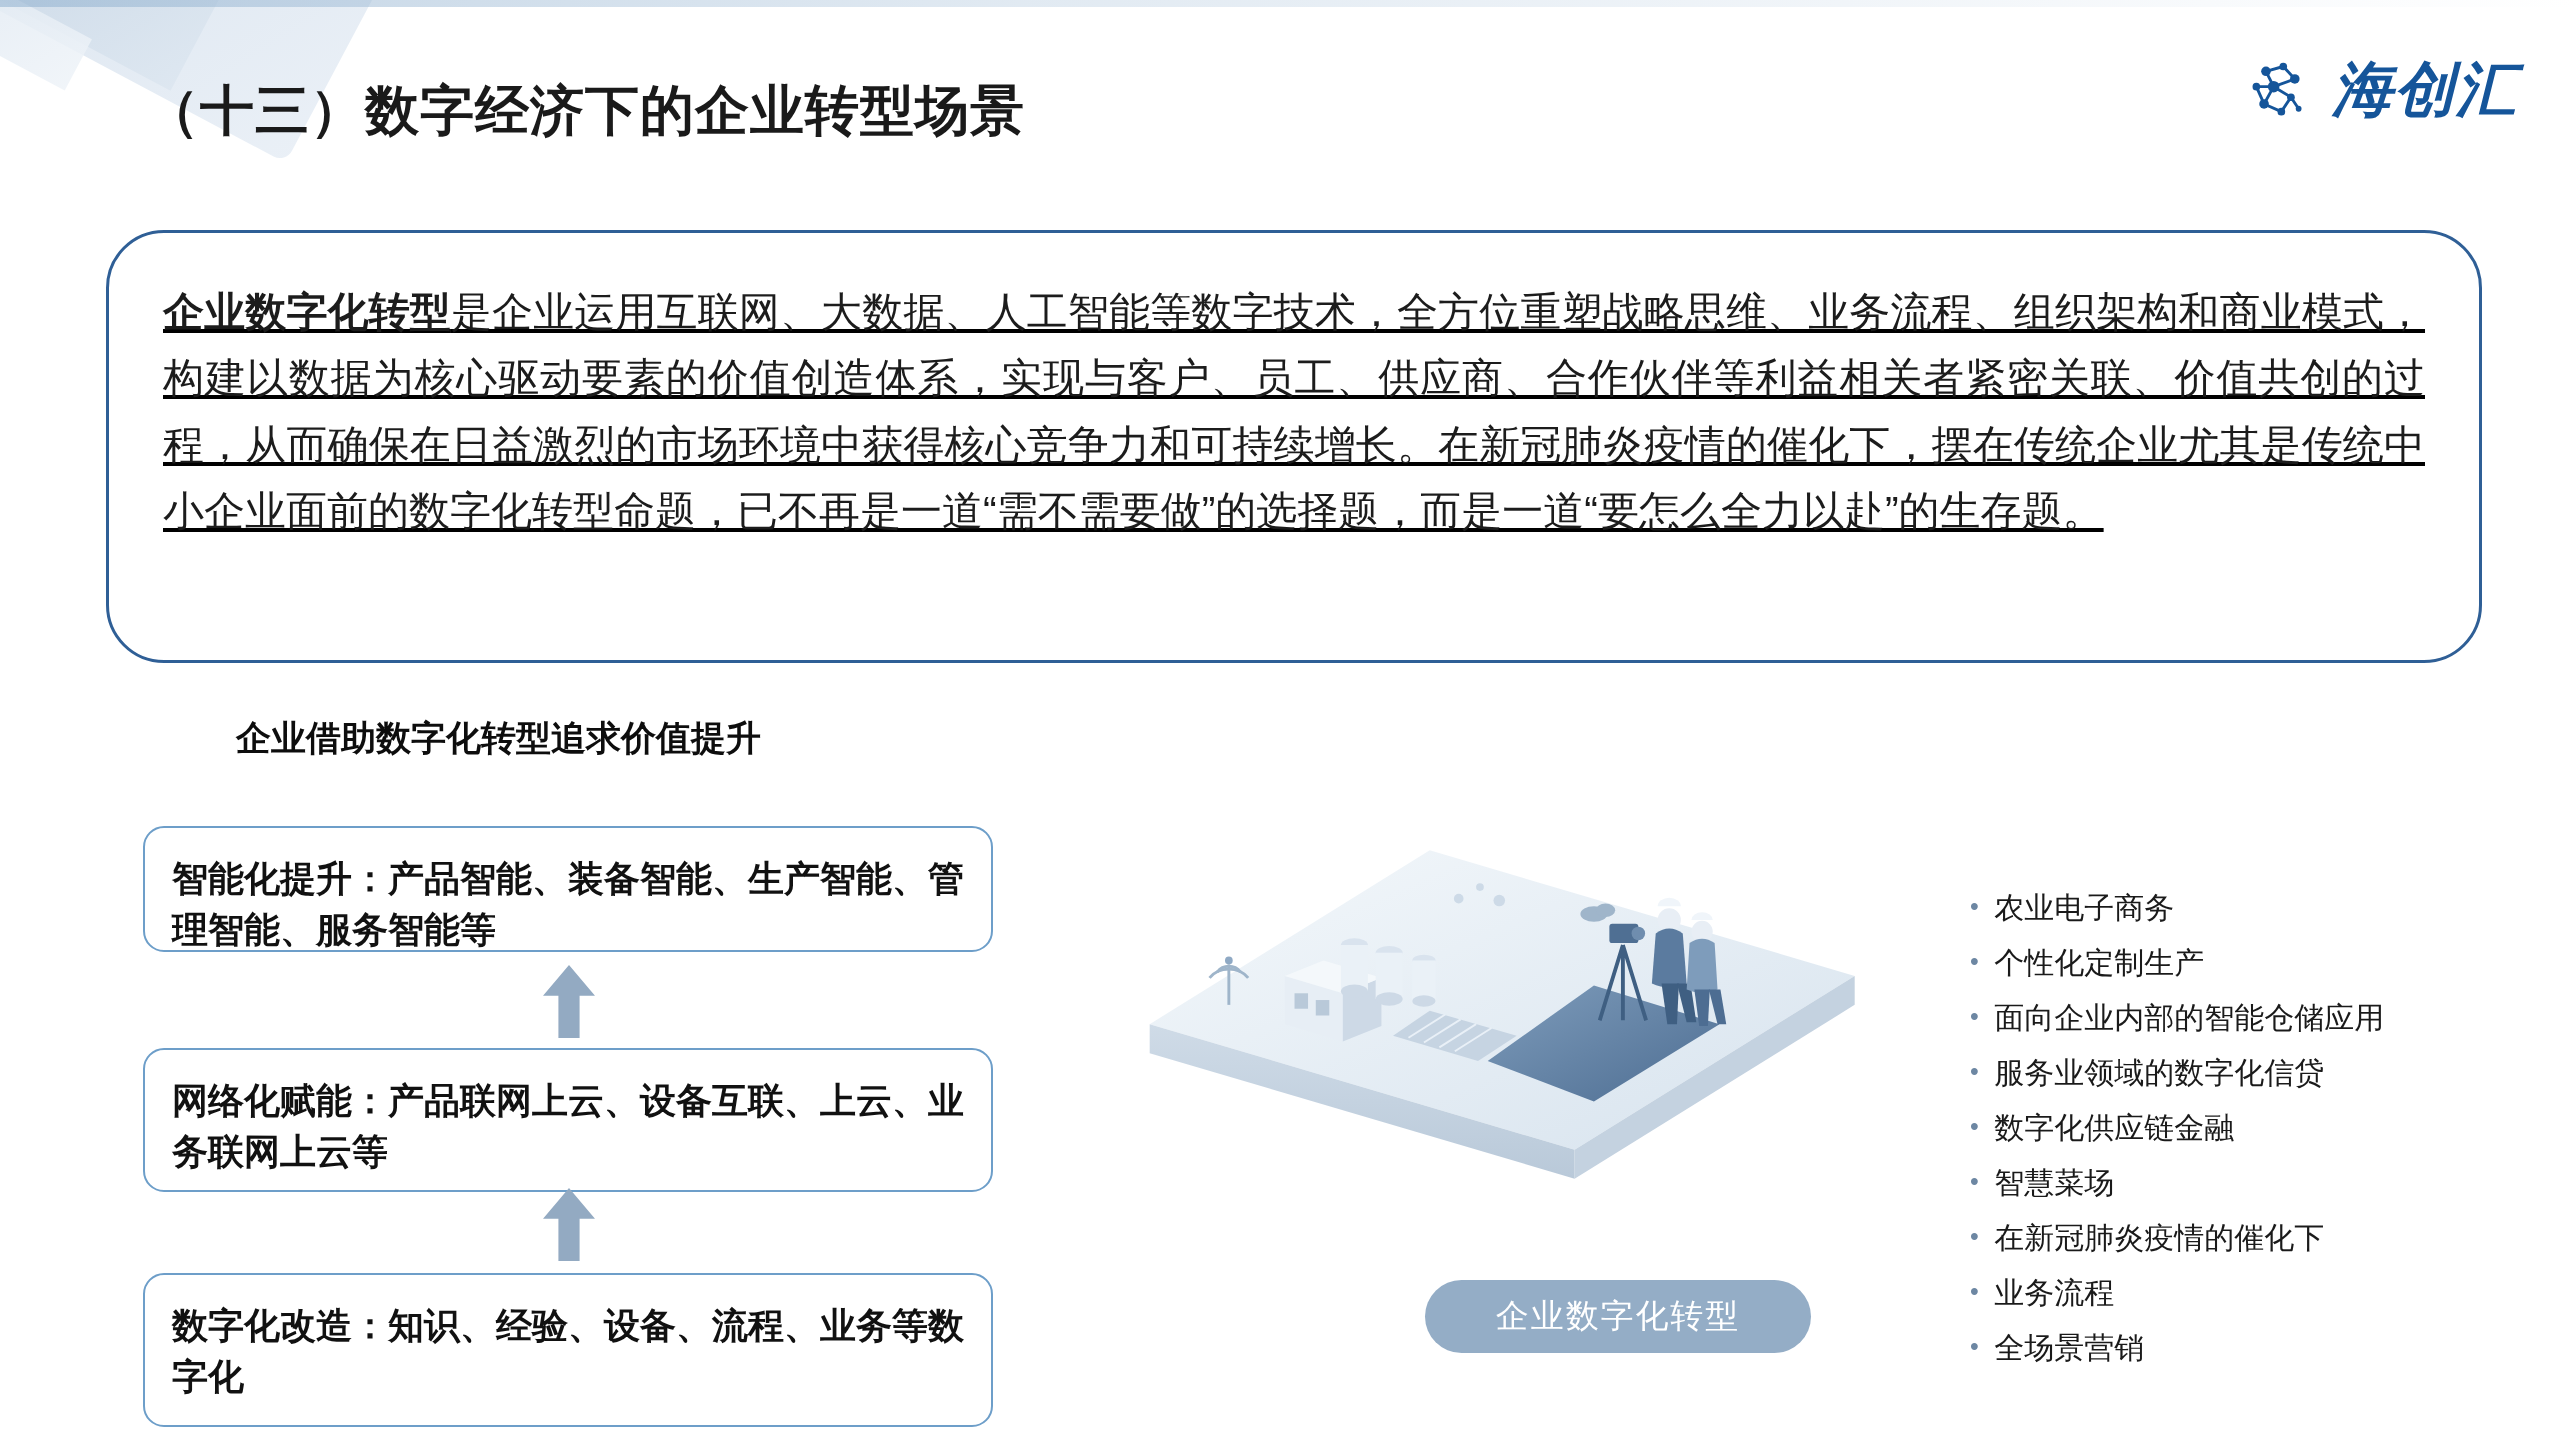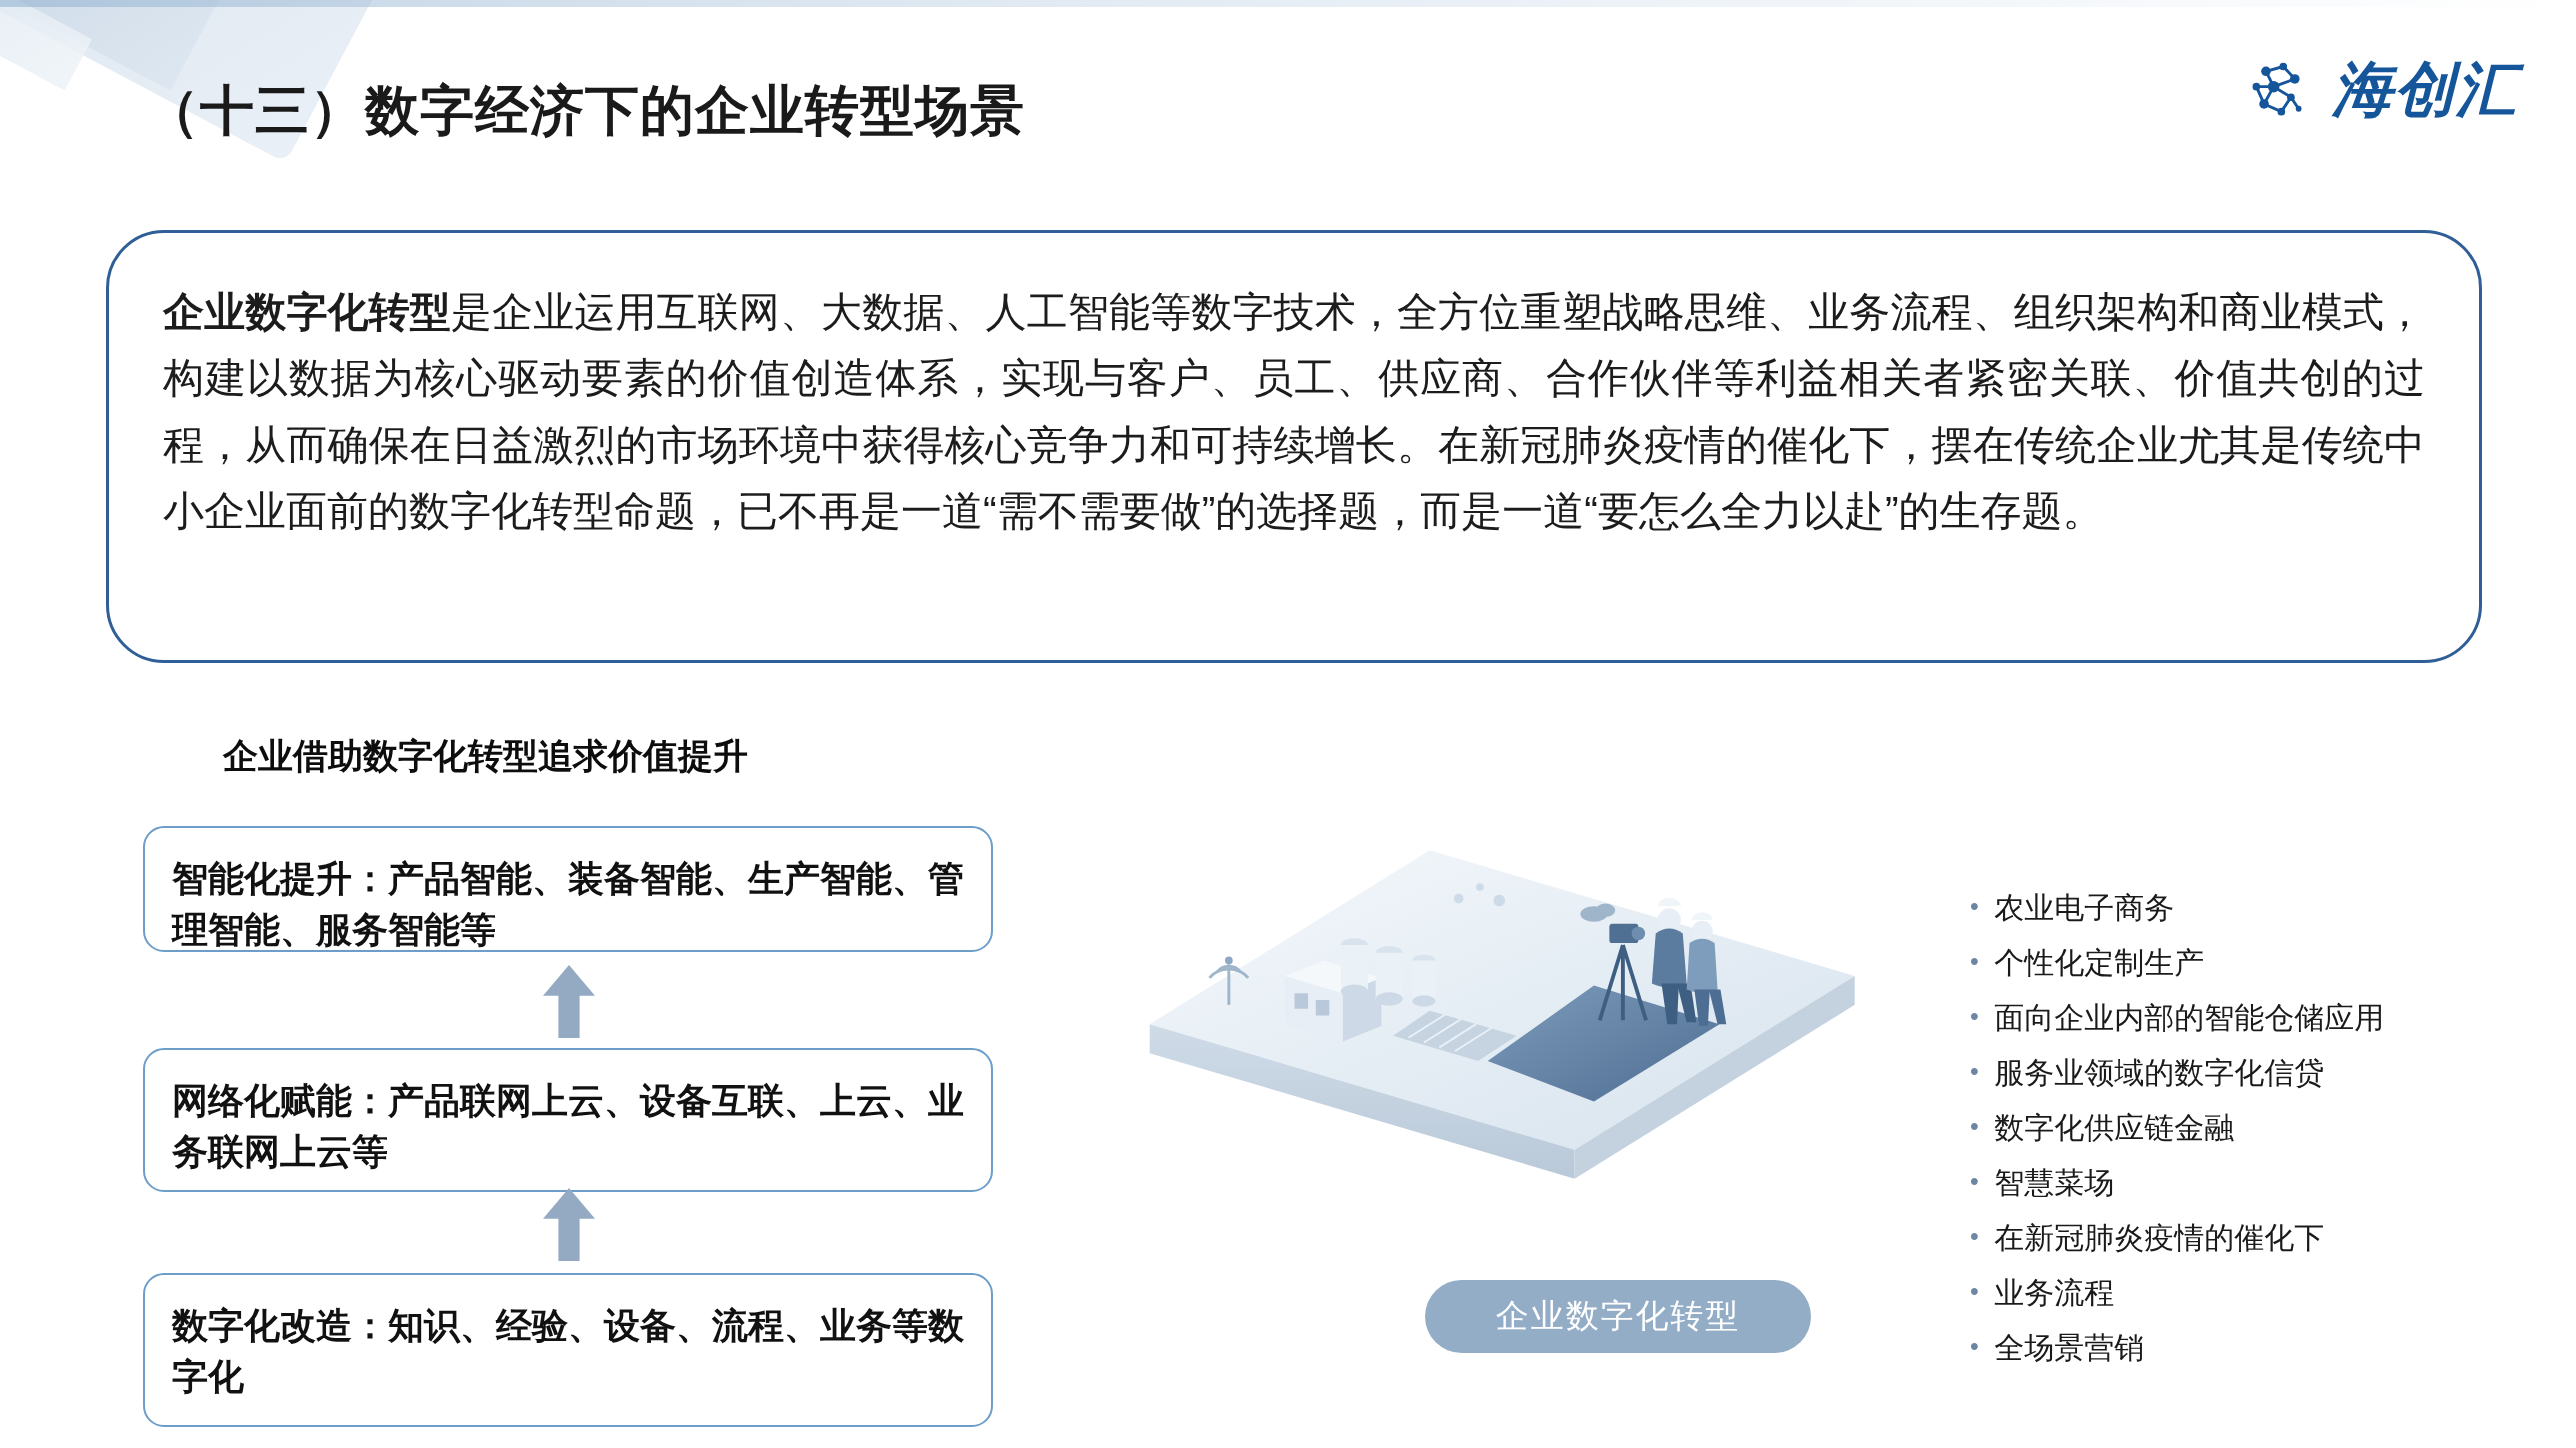--- a/index.html
+++ b/index.html
@@ -96,41 +96,41 @@
   .para-box {
     position: absolute;
     left: 106px;
     top: 230px;
     width: 2376px;
     height: 433px;
     border: 3.9px solid #2f5f96;
     border-radius: 58px;
     box-sizing: border-box;
     padding: 46px 54px 0 54px;
+    text-decoration: underline;
   }
   .para-text {
     font-size: 41px;
     line-height: 1.62;
     color: #1c1c1c;
     text-align: justify;
   }
   .para-text b {
     font-weight: bold;
   }
 
   
   .sub-title {
     position: absolute;
-    left: 223px;
+    left: 236px;
     top: 715px;
     font-size: 35px;
     font-weight: bold;
     color: #0d0d0d;
     white-space: nowrap;
-    margin-top: 18px;
   }
 
   .stage-box {
     position: absolute;
     left: 143px;
     width: 850px;
     box-sizing: border-box;
     border: 2.9px solid #6d9ec9;
     border-radius: 21px;
     background: #ffffff;

